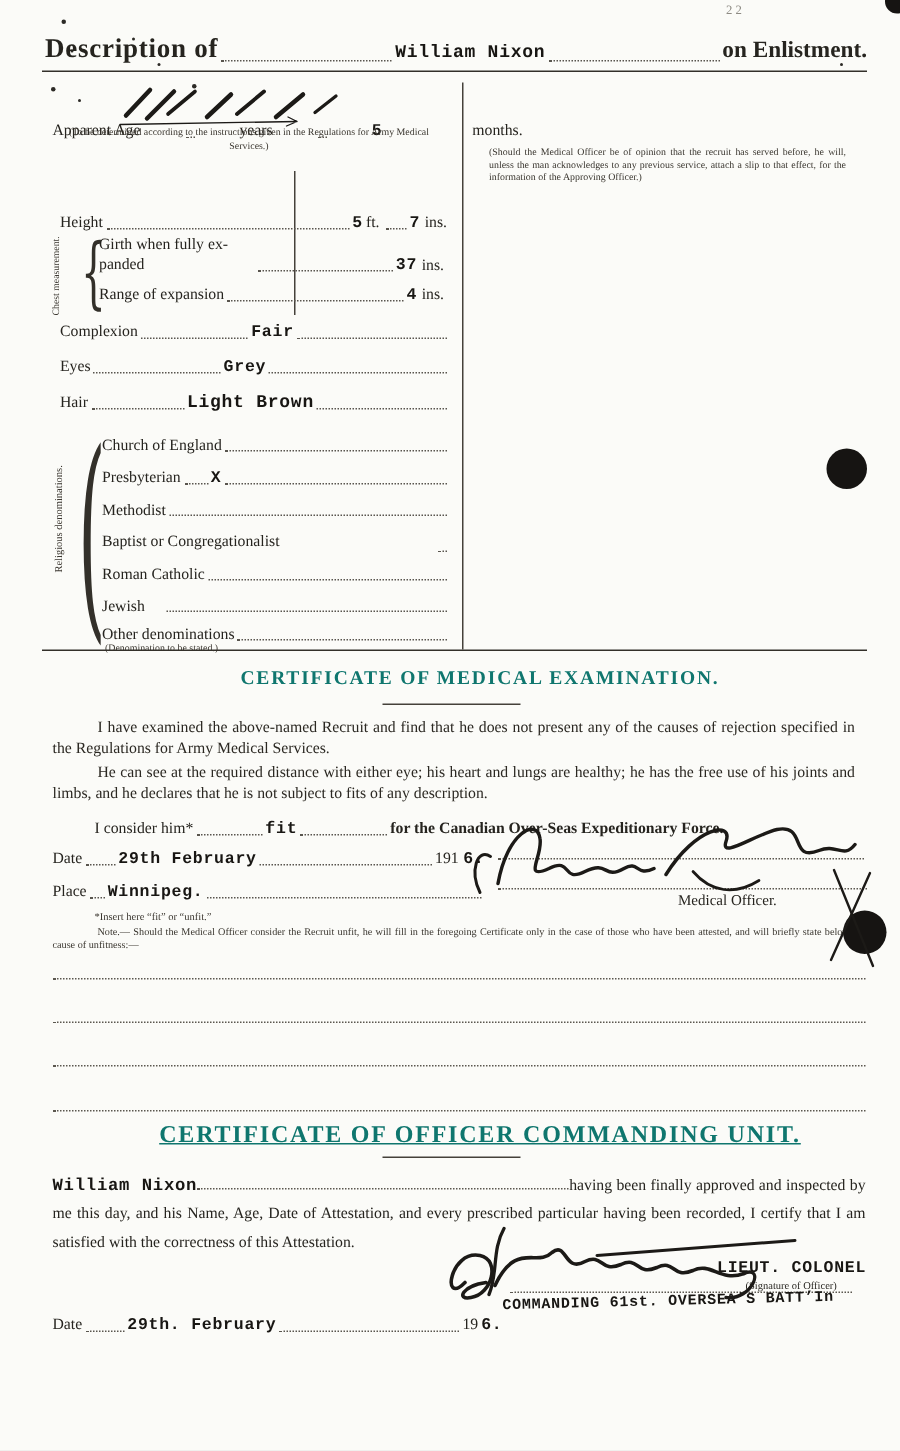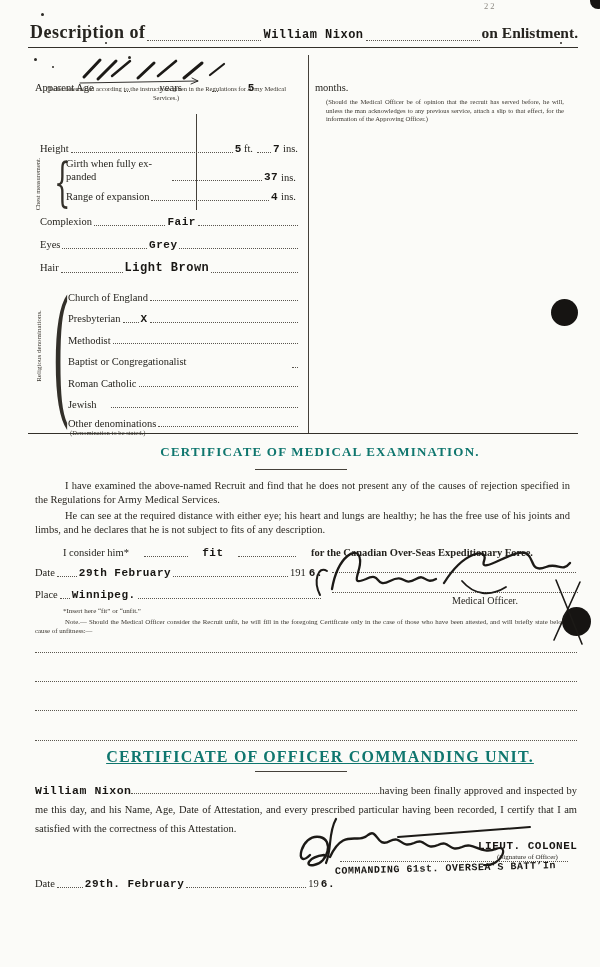--- a/index.html
+++ b/index.html
@@ -1,19 +1,19 @@
 <!DOCTYPE html>
 <html><head>
 <meta charset="utf-8">
 <style>
   html,body{margin:0;padding:0;background:#e8e8e6;}
   #page{position:relative;width:600px;height:967px;background:#fbfbf8;overflow:hidden;
         font-family:"Liberation Serif","DejaVu Serif",serif;color:#26241f;}
   .abs{position:absolute;}
-  .row{display:flex;align-items:baseline;justify-content:space-between;}
+  .row{display:flex;align-items:baseline;}
   .lbl{font-size:10.5px;white-space:nowrap;}
   .leader{flex:1;border-bottom:1px dotted #59554e;height:2px;align-self:flex-end;margin:0 2px 2px 2px;min-width:6px;}
   .leader-fix{border-bottom:1px dotted #59554e;height:2px;align-self:flex-end;margin:0 2px 2px 2px;}
   .tw{font-family:"Liberation Mono","DejaVu Sans Mono",monospace;font-weight:bold;font-size:11px;
       color:#181613;letter-spacing:0.5px;white-space:nowrap;}
   .small{font-size:6.6px;color:#3a362f;line-height:1.3;}
   .rule{border-top:1.6px solid #33302a;}
   .thinrule{border-top:1px solid #45413a;}
   .vline{border-left:1px solid #45413a;}
   .title{width:600px;text-align:center;font-weight:bold;font-size:13px;letter-spacing:1.2px;color:#0f766e;padding-left:20px;}

